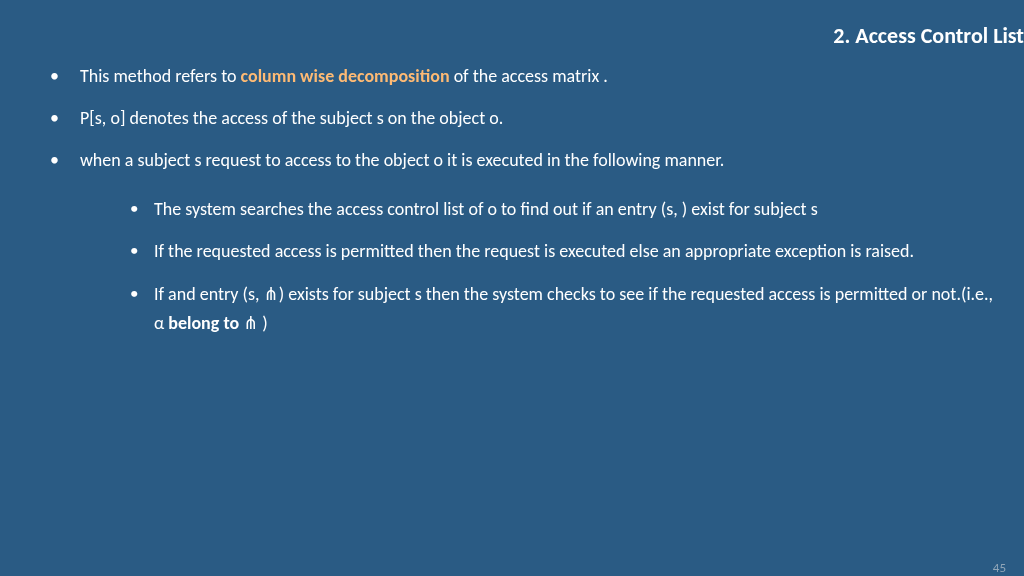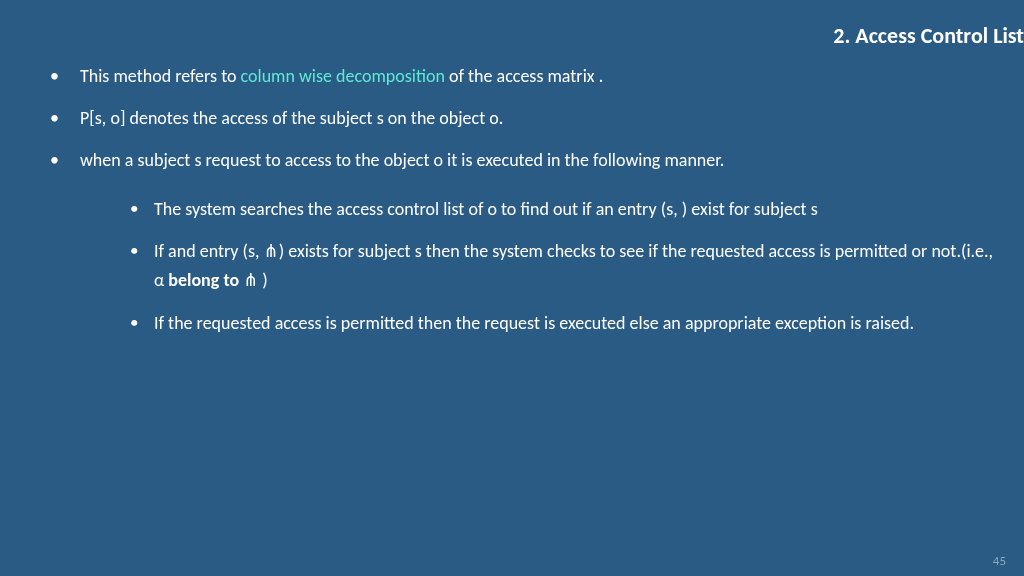--- a/index.html
+++ b/index.html
@@ -41,45 +41,45 @@
     margin-bottom: 14px;
     padding-left: 24px;
   }
   .inner > li::before {
     content: "•";
     position: absolute;
     left: 0;
     top: 0;
     font-size: 17px;
   }
-  .hl { color: #5eead4; font-weight: 400; }
+  .hl { color: #fdba74; font-weight: 700; }
   .bold { font-weight: 600; }
   .pagenum {
     position: absolute;
-    bottom: 8px;
+    bottom: 1px;
     right: 18px;
     font-size: 13px;
     color: #90a6b8;
   }
 </style>
 </head>
 <body>
 
 <div class="title">2. Access Control List</div>
 
 <ul class="outer">
   <li>
     <span>This method refers to </span><span class="hl">column wise decomposition</span><span> of the access matrix .</span>
   </li>
   <li>P[s, o] denotes the access of the subject s on the object o.</li>
   <li>
     <span>when a subject s request to access  to the object o it is executed in the following manner.</span>
     <ul class="inner">
       <li>The system searches the access control list of o to find out if an entry (s, ) exist for subject s</li>
+      <li>If the requested access is permitted then the request is executed else an appropriate exception is raised.</li>
       <li>
         <span>If and entry (s, ⋔) exists for subject s then the system checks to see if the requested access is permitted or not.(i.e., α </span><span class="bold">belong to</span><span>  ⋔  )</span>
       </li>
-      <li>If the requested access is permitted then the request is executed else an appropriate exception is raised.</li>
     </ul>
   </li>
 </ul>
 
 <div class="pagenum">45</div>
 
 </body></html>

